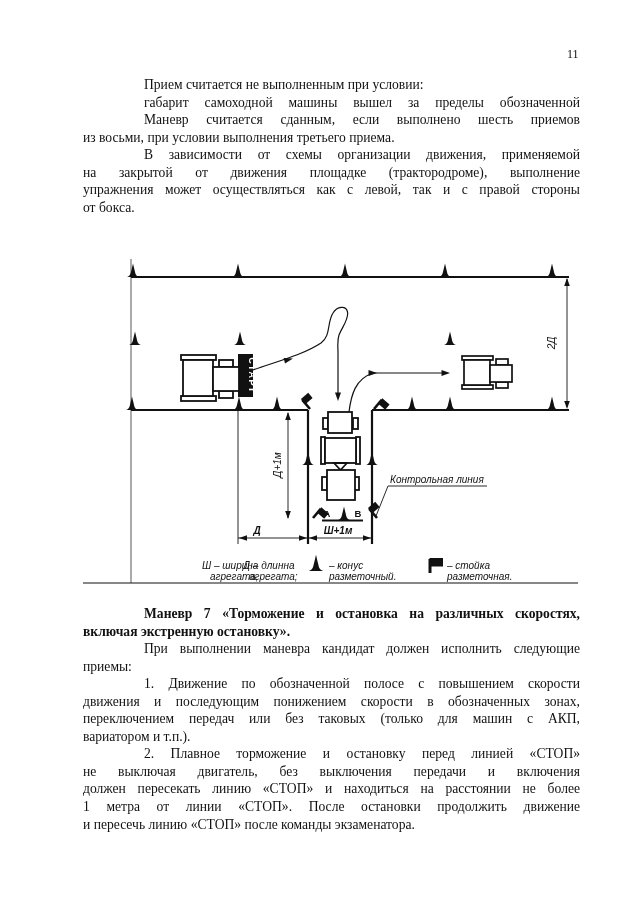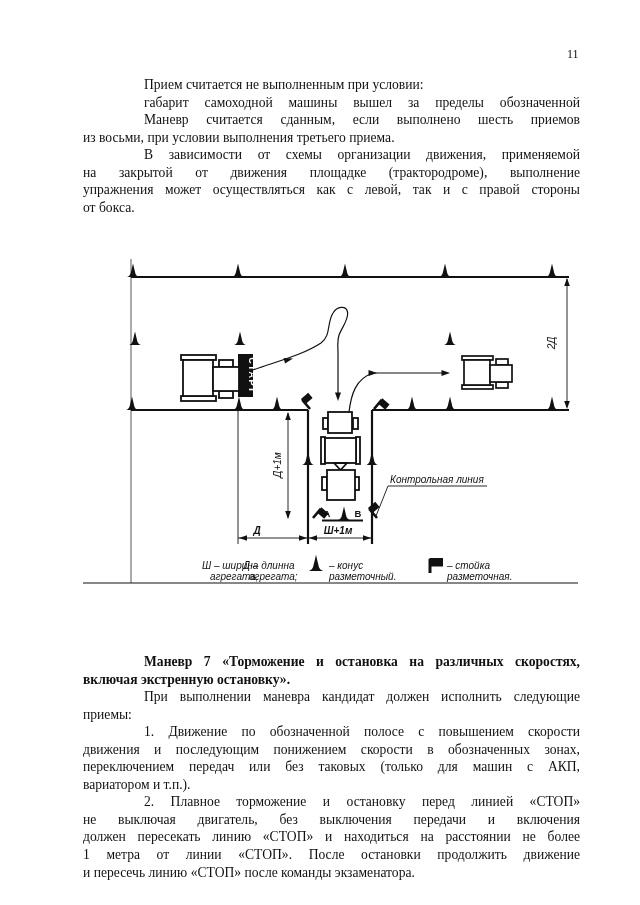--- a/index.html
+++ b/index.html
@@ -3,21 +3,21 @@
 <meta charset="utf-8">
 <style>
   html,body{margin:0;padding:0;}
   body{
     width:640px;height:905px;background:#ffffff;position:relative;
     font-family:"Liberation Serif", serif;color:#111;overflow:hidden;
   }
   .pagenum{position:absolute;left:567px;top:47px;font-size:12px;}
   .tblock{position:absolute;left:83px;width:497px;font-size:13.6px;line-height:17.55px;}
   #block1{top:60px;margin-top:16px;}
-  #block2{top:605px;margin-top:48px;}
+  #block2{top:605px;}
   .ln{text-align:justify;text-align-last:justify;}
   .ln.end{text-align:left;text-align-last:auto;}
   .ind{text-indent:61px;}
   .b{font-weight:bold;}
   svg{position:absolute;left:83px;top:256px;}
   svg text{font-family:"Liberation Sans", sans-serif;}
   .lbl{font-style:italic;font-size:10px;fill:#111;}
   .dimlbl{font-style:italic;font-weight:bold;font-size:10px;fill:#111;}
   .ab{font-weight:bold;font-size:9.5px;fill:#111;}
   .startTxt{font-weight:bold;font-size:9px;fill:#fff;letter-spacing:1.5px;}

